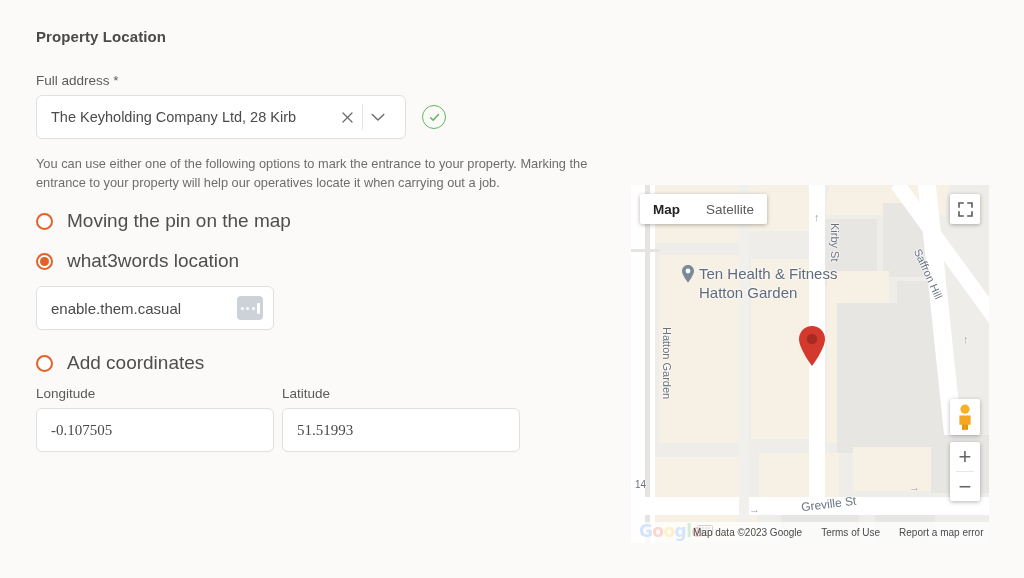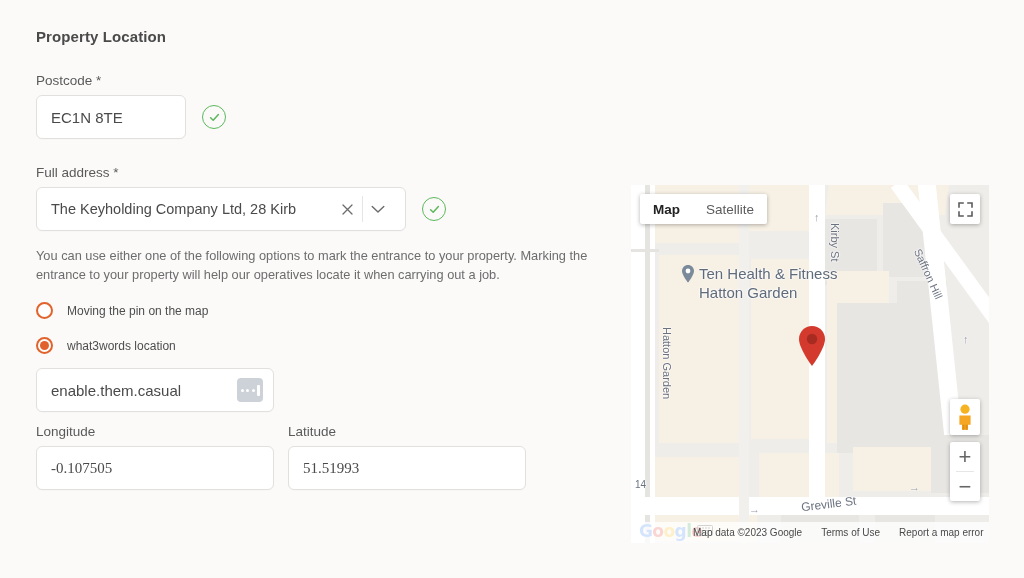--- a/index.html
+++ b/index.html
@@ -65,37 +65,37 @@
     width: 17px; height: 17px; border-radius: 50%;
     border: 2px solid #e1622a; flex: none; background:#fff;
     display: flex; align-items: center; justify-content: center;
     cursor: pointer;
   }
   .radio.checked::after {
     content: ""; width: 9px; height: 9px; border-radius: 50%;
     background: #e1622a;
   }
   .radio-label {
-    margin-left: 14px; font-size: 12px; color: #4e4e4e;
+    margin-left: 14px; font-size: 19px; color: #4e4e4e;
   }
 
   .w3w-wrap { margin-top: 14px; }
   .w3w-input {
     width: 238px; justify-content: space-between; padding-right: 10px;
   }
   .w3w-icon {
     width: 26px; height: 24px; border-radius: 4px; background: #cdd1d8;
     display: flex; align-items: center; justify-content: center; gap: 2.5px;
     flex: none;
   }
   .w3w-icon i { width: 3px; height: 3px; border-radius: 50%; background: #fff; display:block; }
   .w3w-icon .bar { width: 2.5px; height: 11px; border-radius: 1px; background: #fff; }
 
   .coord-radio-row { margin-top: 22px; }
-  .coords { display: flex; gap: 14px; margin-top: 12px; }
+  .coords { display: flex; gap: 8px; margin-top: 12px; }
   .coord-col { width: 238px; }
   .coord-input { width: 238px; font-family: Liberation Serif, serif; }
 
   
   .map {
     position: absolute; left: 631px; top: 185px;
     width: 358px; height: 358px; overflow: hidden;
     background: #e9e7e4;
   }
   .map-base { position: absolute; inset: 0; background: #efedea; }
@@ -177,31 +177,20 @@
 </style>
 </head>
 <body>
 
 <div class="page">
 
   <div class="form">
 
     <div class="section-title">Property Location</div>
 
-    <div class="postcode-wrap">
-      <div class="field-label">Postcode *</div>
-      <div class="row">
-        <div class="input-box postcode-input">EC1N 8TE</div>
-        <div class="check-badge">
-          <svg width="13" height="13" viewBox="0 0 13 13">
-              <path d="M2.6 6.8 L5.2 9.3 L10.4 3.5" fill="none" stroke="#5cb85c" stroke-width="1.5" stroke-linecap="round" stroke-linejoin="round"></path>
-            </svg>
-        </div>
-      </div>
-    </div>
 
     <div>
       <div class="field-label">Full address *</div>
       <div class="row">
         <div class="input-box address-input">
           <div class="address-text">The Keyholding Company Ltd, 28 Kirb</div>
           <div class="addr-clear">
             <svg width="13" height="13" viewBox="0 0 13 13">
                 <path d="M2 2 L11 11 M11 2 L2 11" stroke="#6b6b6b" stroke-width="1.3" stroke-linecap="round"></path>
               </svg>
@@ -238,20 +227,24 @@
         <span>enable.them.casual</span>
         <span class="w3w-icon">
           <i></i>
             <i></i>
             <i></i>
             <span class="bar"></span>
         </span>
       </div>
     </div>
 
+    <div class="radio-row coord-radio-row">
+      <div class="radio"></div>
+      <div class="radio-label">Add coordinates</div>
+    </div>
 
     <div class="coords">
       <div class="coord-col">
         <div class="field-label">Longitude</div>
         <div class="input-box coord-input">-0.107505</div>
       </div>
       <div class="coord-col">
         <div class="field-label">Latitude</div>
         <div class="input-box coord-input">51.51993</div>
       </div>

